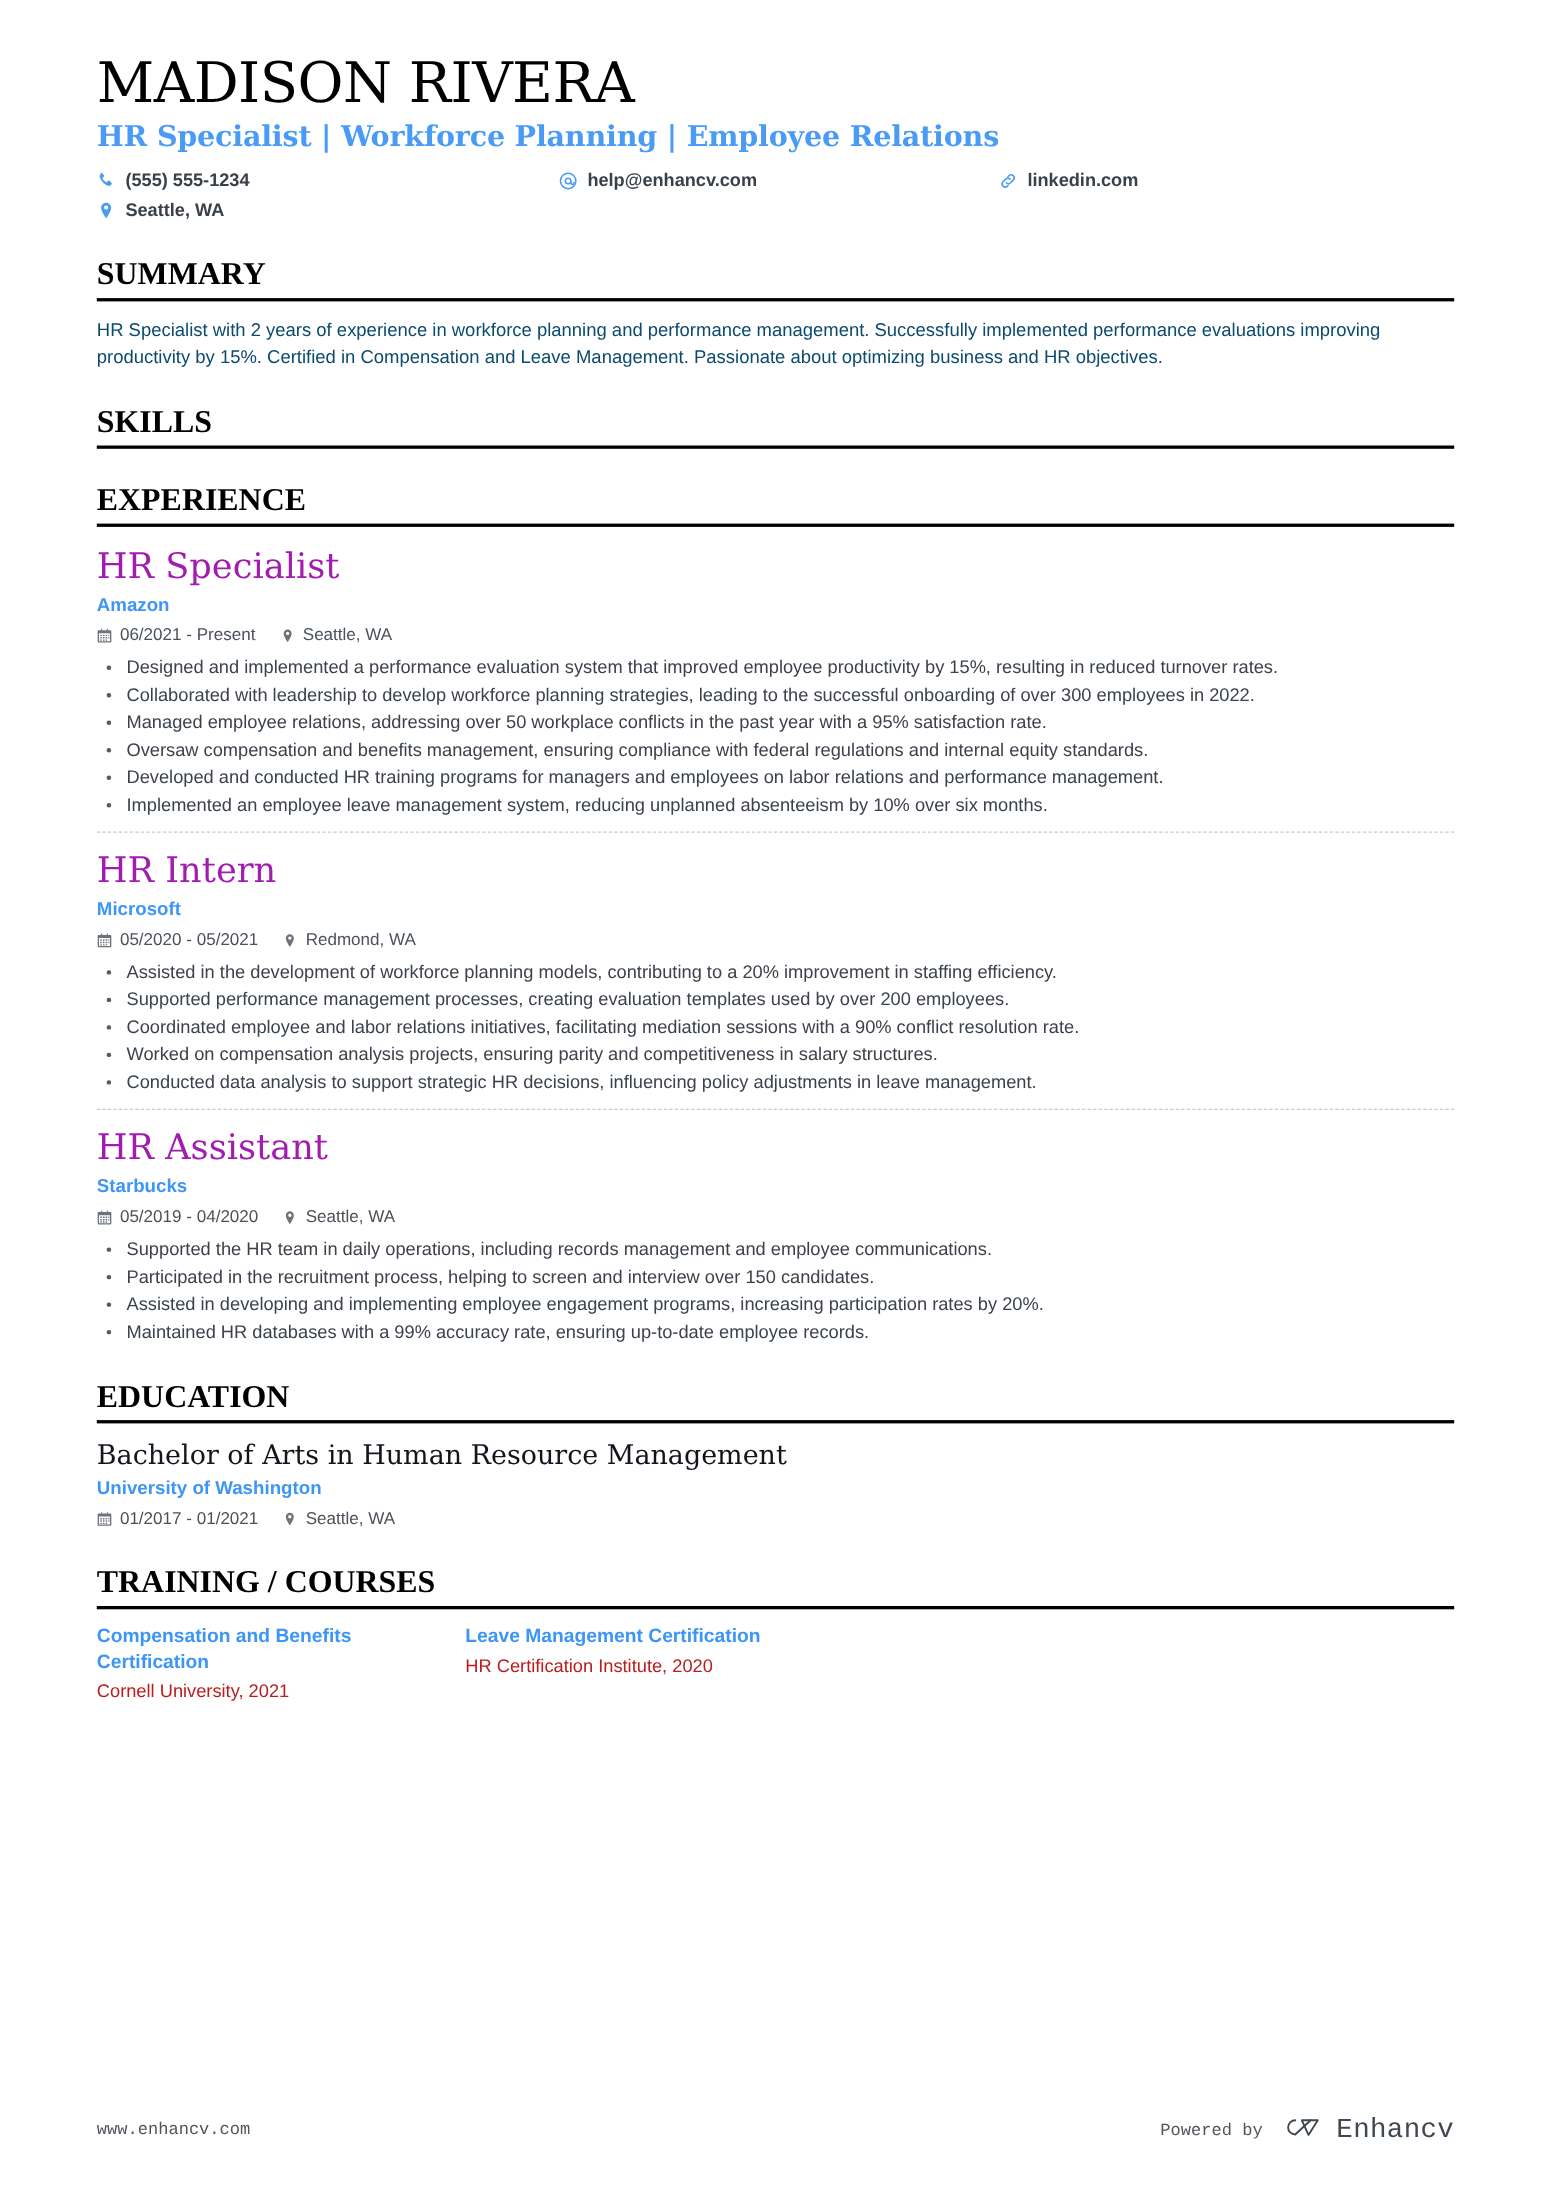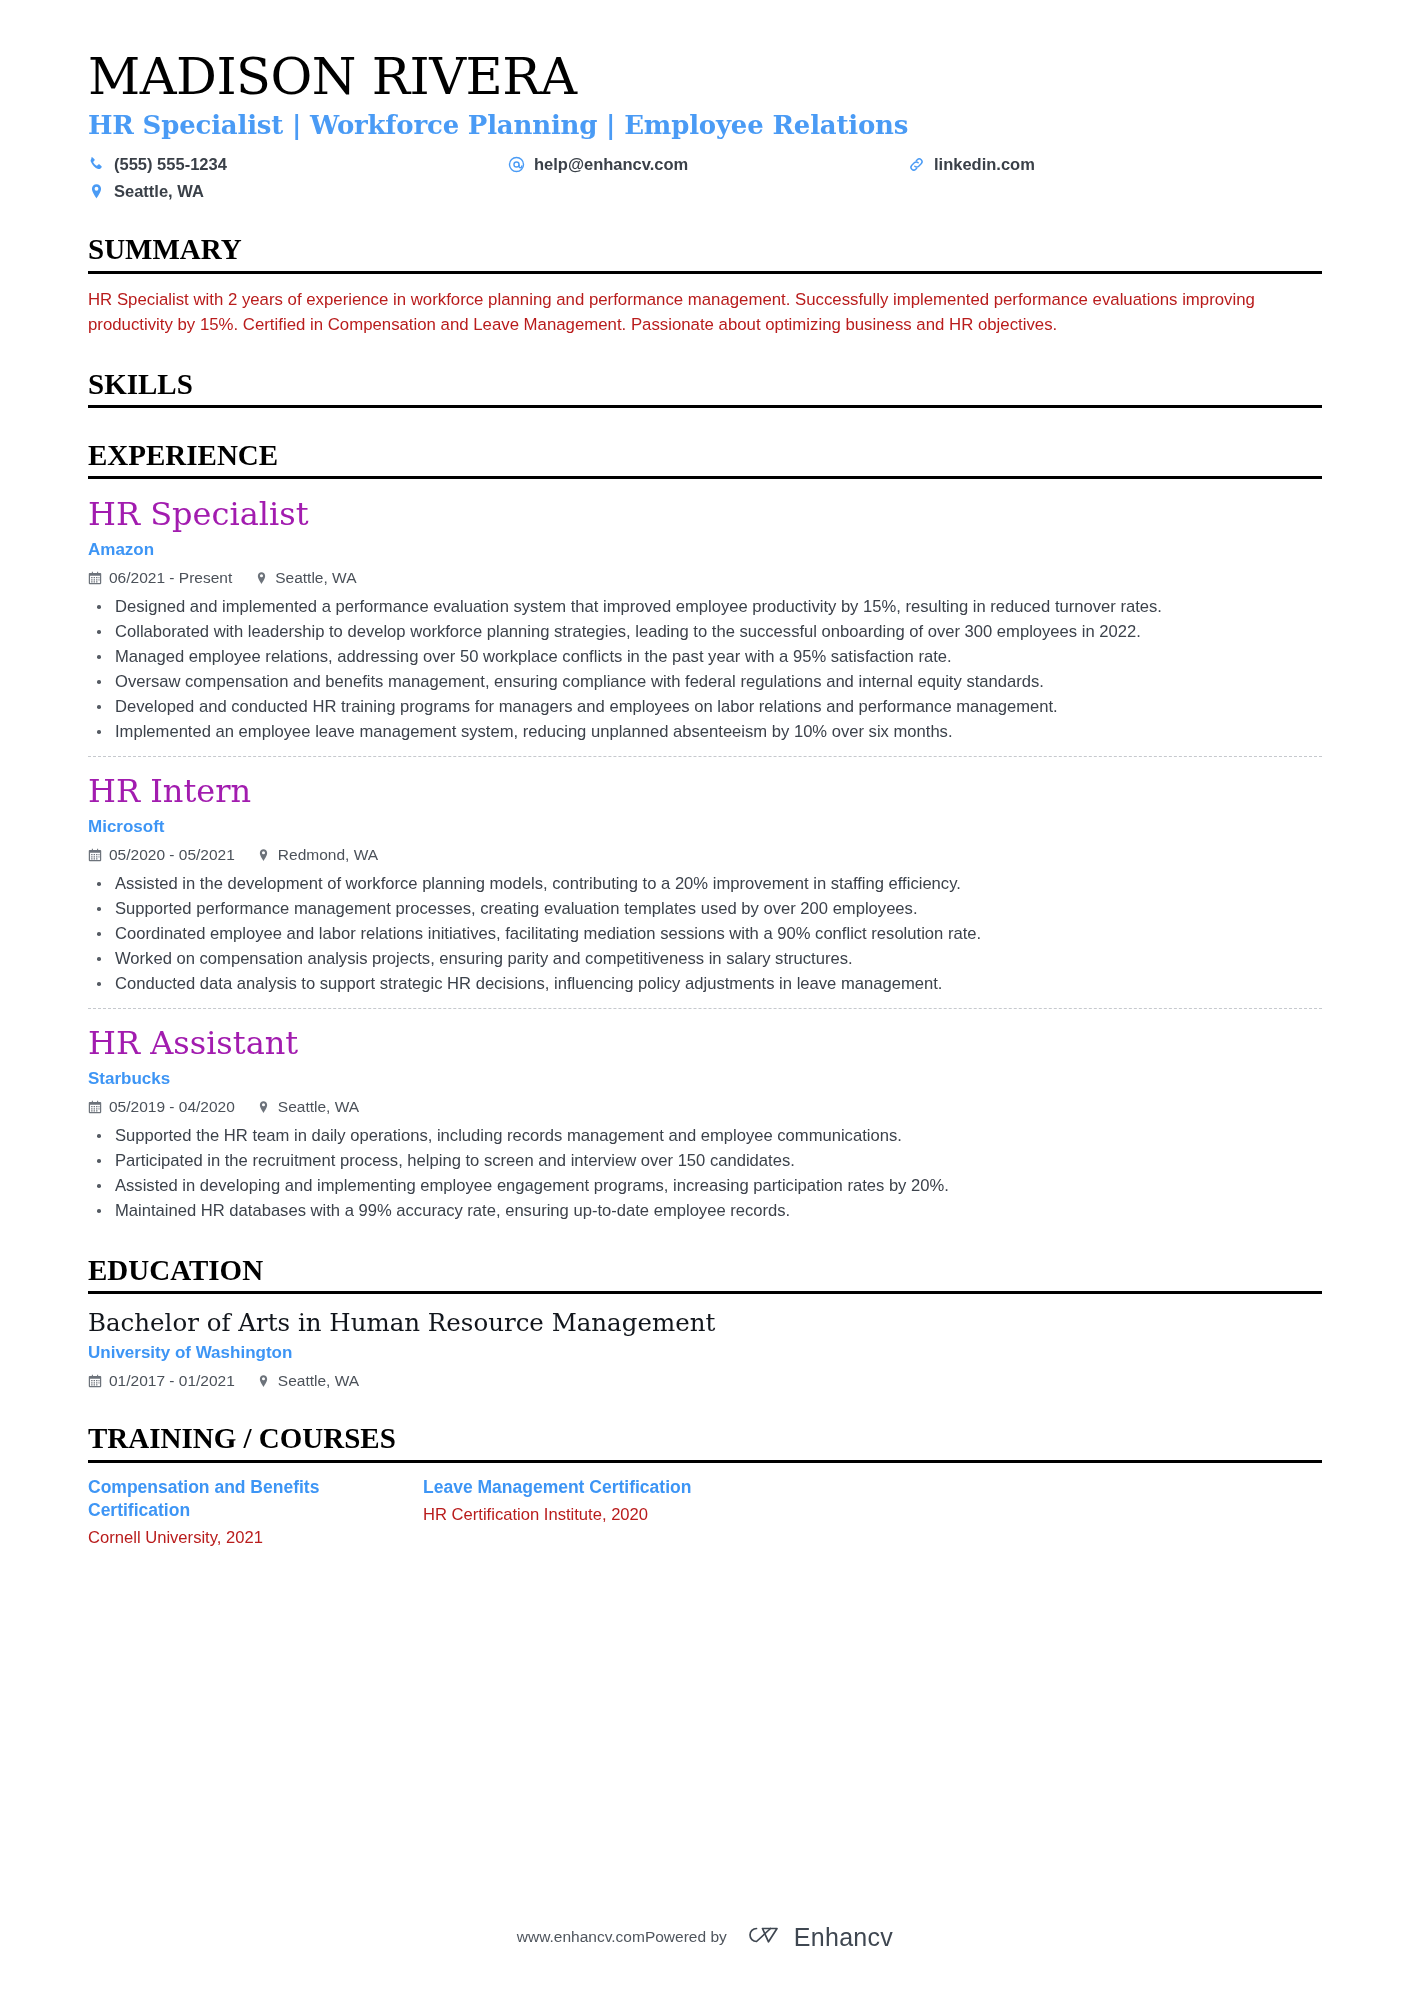--- a/index.html
+++ b/index.html
@@ -89,21 +89,21 @@
     padding-bottom: 4px;
     border-bottom: 3.5px solid #000000;
   }
 
   .section-body { padding-top: 13px; }
 
   
   .summary-text {
     font-size: 16.8px;
     line-height: 1.5;
-    color: #b91c1c;
+    color: #0c4a6e;
     max-width: 1240px;
   }
 
   
   .skills-wrap {
     display: flex;
     flex-wrap: wrap;
     gap: 0px;
     max-width: 1240px;
   }
@@ -219,21 +219,22 @@
   }
 
   
   .footer {
     position: absolute;
     left: 88px;
     right: 88px;
     bottom: 43px;
     display: flex;
     align-items: center;
-    justify-content: center;
+    justify-content: space-between;
+    font-family: Liberation Mono, monospace;
   }
   .footer-url {
     font-size: 15.5px;
     color: #4f555d;
     line-height: 1.3;
   }
   .footer-brand {
     display: flex;
     align-items: center;
     gap: 10px;

